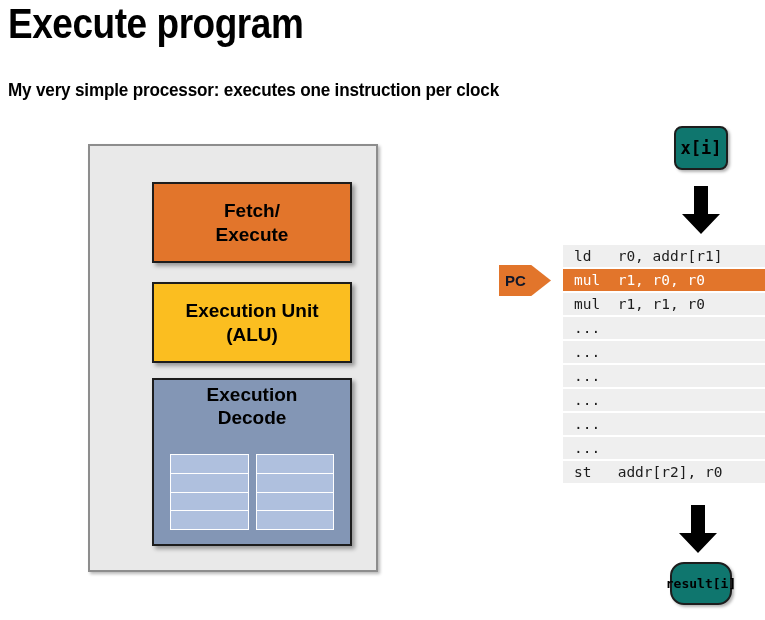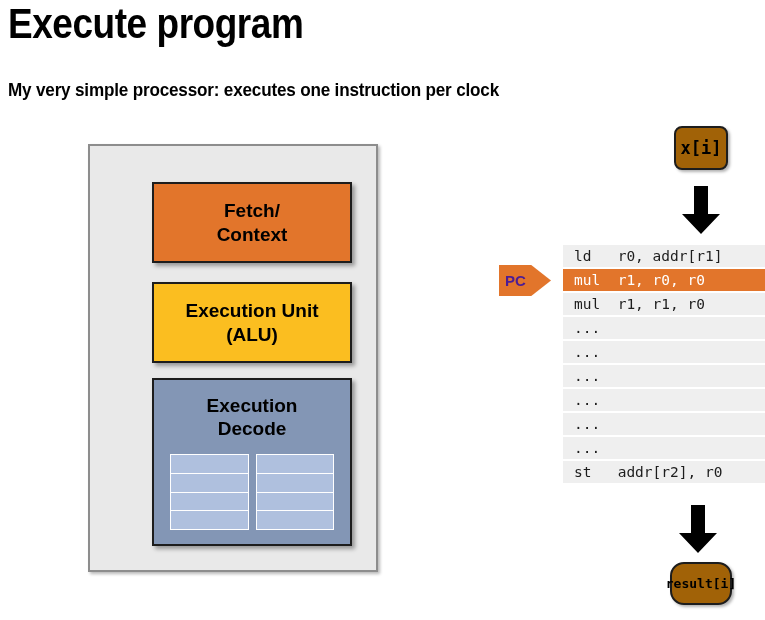--- a/index.html
+++ b/index.html
@@ -88,21 +88,21 @@
     font-size: 19px;
   }
   #execution-context {
     left: 62px;
     top: 232px;
     width: 200px;
     height: 168px;
     background: #8396b5;
     font-size: 19px;
     justify-content: flex-start;
-    padding-top: 14px;
+    padding-top: 3px;
   }
 
   
   #register-file {
     position: absolute;
     left: 16px;
     right: 16px;
     bottom: 14px;
     height: 76px;
     display: flex;
@@ -120,21 +120,21 @@
     flex: 1;
     box-sizing: border-box;
     border-bottom: 1px solid #ffffff;
   }
   .reg-cell:last-child { border-bottom: none; }
 
   
   .io-box {
     position: absolute;
     box-sizing: border-box;
-    background: #a16207;
+    background: #0f766e;
     border: 2px solid #1d1d1d;
     border-radius: 8px;
     display: flex;
     align-items: center;
     justify-content: center;
     font-family: "DejaVu Sans Mono", monospace;
     font-weight: bold;
     box-shadow: 2px 2px 3px rgba(0,0,0,0.30);
     white-space: nowrap;
   }
@@ -188,42 +188,42 @@
   }
 
   
   #pc-marker {
     position: absolute;
     left: 499px;
     top: 265px;
     width: 52px;
     height: 31px;
     background: #e2752b;
-    color: #4c1d95;
+    color: #0f172a;
     font-size: 15px;
     font-weight: bold;
     display: flex;
     align-items: center;
     padding-left: 6px;
     box-sizing: border-box;
     clip-path: polygon(0% 0%, 62% 0%, 100% 50%, 62% 100%, 0% 100%);
     filter: drop-shadow(2px 2px 2px rgba(0,0,0,0.33));
   }
 </style>
 </head>
 <body>
 
 <div id="page-title">Execute program</div>
 <div id="page-subtitle">My very simple processor: executes one instruction per clock</div>
 
 <div id="chassis">
 
   <div class="unit-box" id="fetch-decode">
     <div class="line">Fetch/</div>
-    <div class="line">Context</div>
+    <div class="line">Execute</div>
   </div>
 
   <div class="unit-box" id="execution-unit">
     <div class="line">Execution Unit</div>
     <div class="line">(ALU)</div>
   </div>
 
   <div class="unit-box" id="execution-context">
     <div class="line">Execution</div>
     <div class="line">Decode</div>

